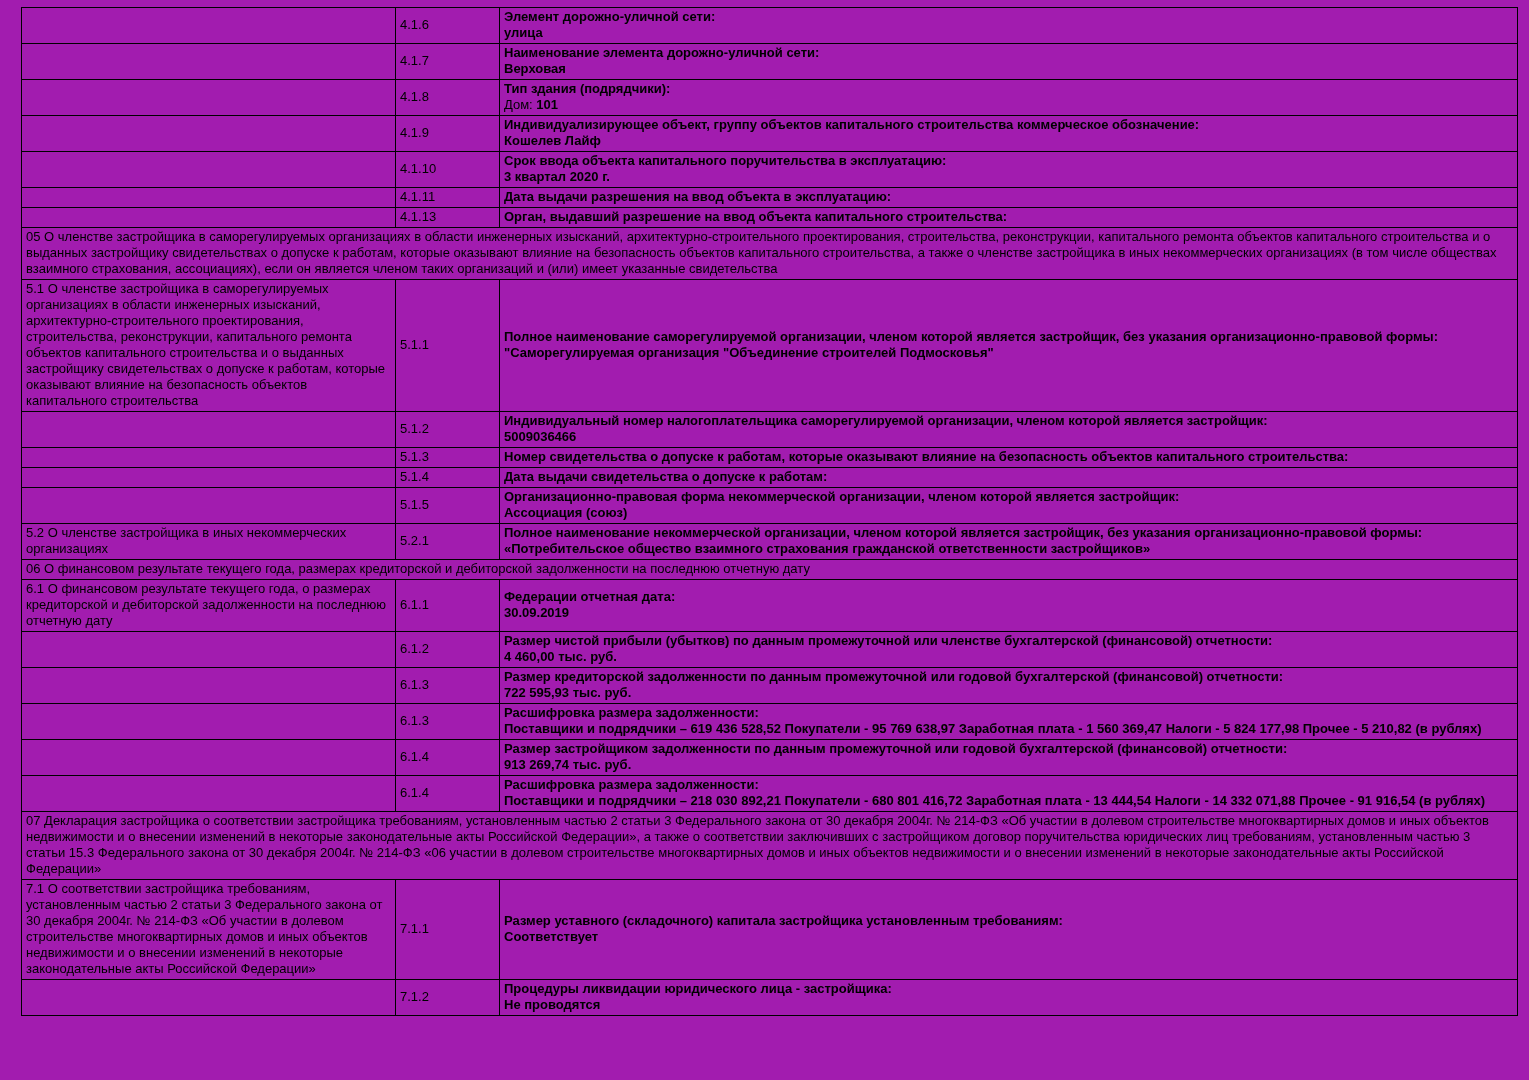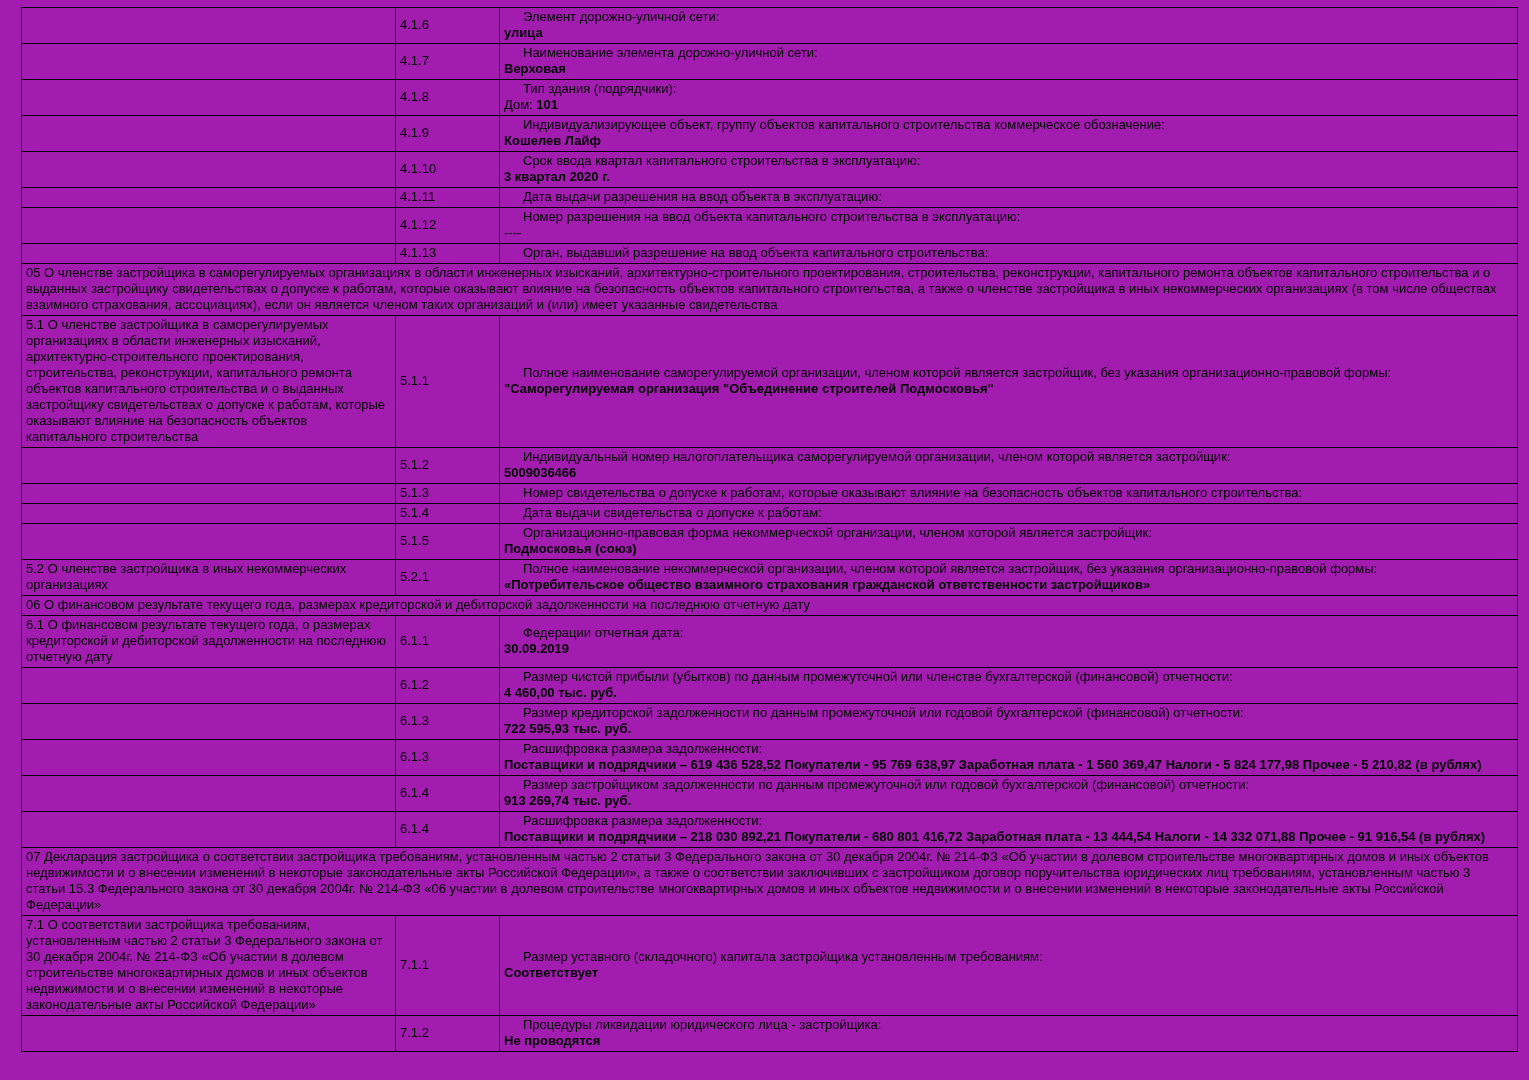--- a/index.html
+++ b/index.html
@@ -34,21 +34,21 @@
   }
   td.c-num {
     vertical-align: middle;
   }
   td.c-val {
     vertical-align: middle;
   }
   td.c-section {
     vertical-align: top;
   }
-  .lbl { font-weight: normal; margin-left: 19px; }
+  .lbl { font-weight: bold; }
   .val { font-weight: bold; }
   .val .pre { font-weight: normal; }
   .val.plain { font-weight: normal; }
   col.col-left { width: 374px; }
   col.col-num  { width: 104px; }
 </style>
 </head>
 <body>
 
 <div class="page">
@@ -88,37 +88,29 @@
           <td class="c-num">4.1.9</td>
           <td class="c-val">
             <div class="lbl">Индивидуализирующее объект, группу объектов капитального строительства коммерческое обозначение:</div>
             <div class="val"><span>Кошелев Лайф</span></div>
           </td>
         </tr>
         <tr>
           <td class="c-left"></td>
           <td class="c-num">4.1.10</td>
           <td class="c-val">
-            <div class="lbl">Срок ввода квартал капитального строительства в эксплуатацию:</div>
+            <div class="lbl">Срок ввода объекта капитального поручительства в эксплуатацию:</div>
             <div class="val"><span>3 квартал 2020 г.</span></div>
           </td>
         </tr>
         <tr>
           <td class="c-left"></td>
           <td class="c-num">4.1.11</td>
           <td class="c-val">
             <div class="lbl">Дата выдачи разрешения на ввод объекта в эксплуатацию:</div>
-          </td>
-        </tr>
-        <tr>
-          <td class="c-left"></td>
-          <td class="c-num">4.1.12</td>
-          <td class="c-val">
-            <div class="lbl">Номер разрешения на ввод объекта капитального строительства в эксплуатацию:</div>
-            <div class="val plain"><span>----</span></div>
           </td>
         </tr>
         <tr>
           <td class="c-left"></td>
           <td class="c-num">4.1.13</td>
           <td class="c-val">
             <div class="lbl">Орган, выдавший разрешение на ввод объекта капитального строительства:</div>
           </td>
         </tr>
         <tr>
@@ -152,21 +144,21 @@
           <td class="c-num">5.1.4</td>
           <td class="c-val">
             <div class="lbl">Дата выдачи свидетельства о допуске к работам:</div>
           </td>
         </tr>
         <tr>
           <td class="c-left"></td>
           <td class="c-num">5.1.5</td>
           <td class="c-val">
             <div class="lbl">Организационно-правовая форма некоммерческой организации, членом которой является застройщик:</div>
-            <div class="val"><span>Подмосковья (союз)</span></div>
+            <div class="val"><span>Ассоциация (союз)</span></div>
           </td>
         </tr>
         <tr>
           <td class="c-left">5.2 О членстве застройщика в иных некоммерческих организациях</td>
           <td class="c-num">5.2.1</td>
           <td class="c-val">
             <div class="lbl">Полное наименование некоммерческой организации, членом которой является застройщик, без указания организационно-правовой формы:</div>
             <div class="val"><span>«Потребительское общество взаимного страхования гражданской ответственности застройщиков»</span></div>
           </td>
         </tr>

